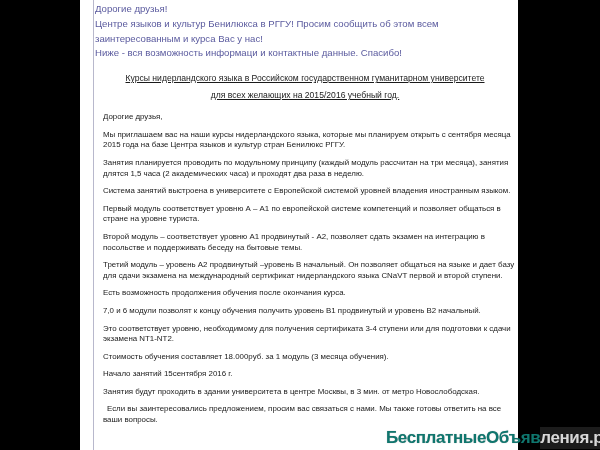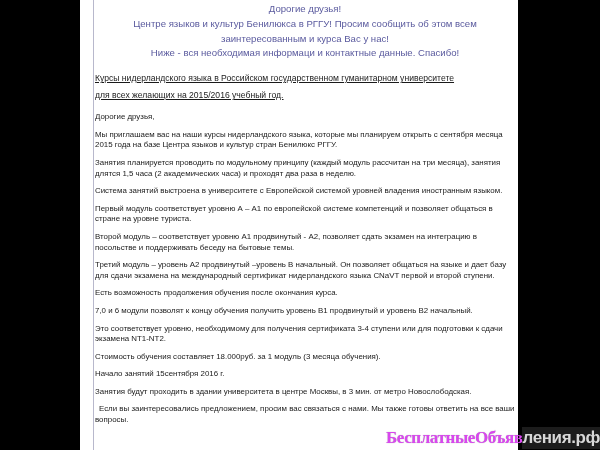--- a/index.html
+++ b/index.html
@@ -45,82 +45,83 @@
     top: 0px;
     width: 420px;
   }
   .intro {
     color: #5a5a9e;
     font-size: 9.6px;
     line-height: 14.8px;
     padding-top: 2px;
     white-space: nowrap;
   }
-  .intro p { margin: 0; text-align: center; }
+  .intro p { margin: 0; }
   .title-block {
+    text-align: center;
     margin-top: 9px;
     color: #1a1a1a;
     font-size: 8.6px;
     line-height: 17px;
     font-weight: 400;
   }
   .title-block span {
     text-decoration: underline;
   }
   .body-text {
     margin-top: 8px;
     color: #1a1a1a;
     font-size: 7.9px;
     line-height: 10.6px;
   }
   .body-text p {
     margin: 0 0 7px 0;
+    padding-left: 8px;
   }
   .body-text p.indent {
     text-indent: 4px;
   }
   
   #watermark {
     position: absolute;
     left: 386px;
     top: 428px;
     height: 20px;
     display: flex;
     align-items: center;
     font-size: 17px;
     font-weight: bold;
     letter-spacing: -0.4px;
     line-height: 20px;
     white-space: nowrap;
   }
   #watermark .wm-light {
-    color: #d946ef;
+    color: #0f766e;
     background: transparent;
     text-shadow: 0 0 1px rgba(0,0,0,0.35);
-    font-family: Liberation Serif, serif;
   }
   #watermark .wm-dark {
     color: #d8d8d8;
     background: #1c1c1c;
     padding: 1px 3px 1px 0;
   }
 </style>
 </head>
 <body>
 
 <div id="screen">
 
   <div id="page">
     <div id="content">
 
       <div class="intro">
         <p>Дорогие друзья!</p>
         <p>Центре языков и культур Бенилюкса в РГГУ! Просим сообщить об этом всем</p>
         <p>заинтересованным и курса Вас у нас!</p>
-        <p>Ниже - вся необходимая информаци и контактные данные. Спасибо!</p>
+        <p>Ниже - вся возможность информаци и контактные данные. Спасибо!</p>
       </div>
 
       <div class="title-block">
         <div><span>Курсы нидерландского языка в Российском государственном гуманитарном университете</span></div>
         <div><span>для всех желающих на 2015/2016 учебный год.</span></div>
       </div>
 
       <div class="body-text">
         <p>Дорогие друзья,</p>
         <p>Мы приглашаем вас на наши курсы нидерландского языка, которые мы планируем открыть с сентября месяца 2015 года на базе Центра языков и культур стран Бенилюкс РГГУ.</p>

